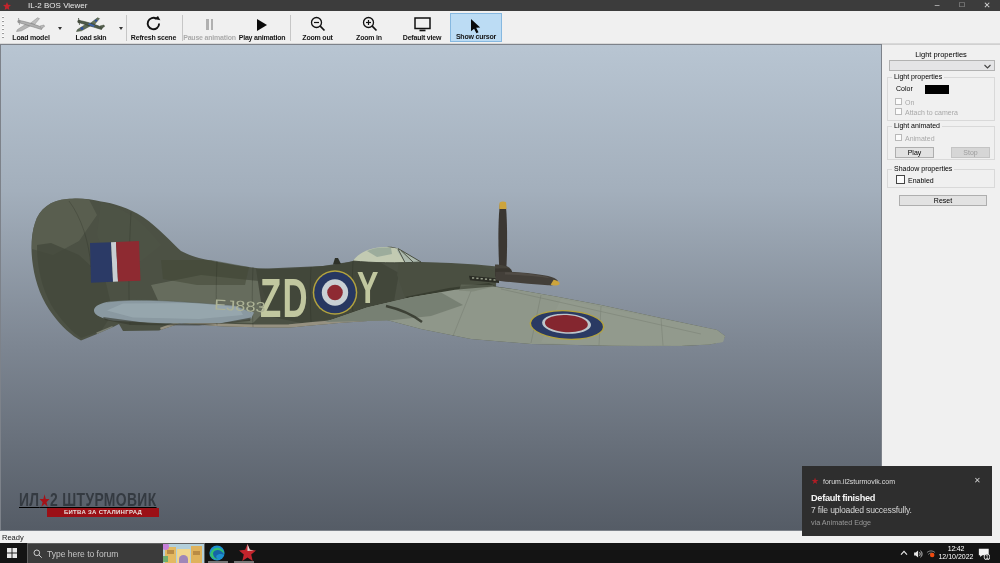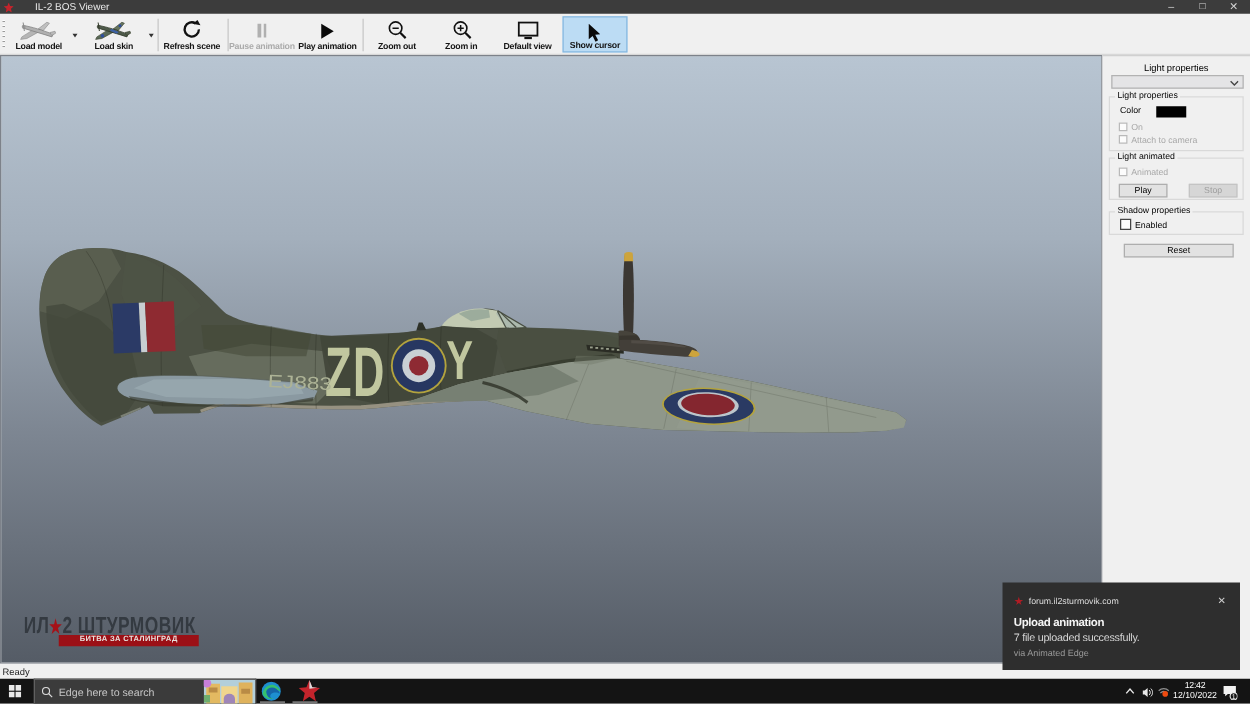--- a/index.html
+++ b/index.html
@@ -18,21 +18,21 @@
   .tbtn .lbl { position:absolute; left:50%; transform:translateX(-50%); bottom:1.5px; font-size:7px; font-weight:bold;
       letter-spacing:-0.2px; color:#151515; white-space:nowrap; }
   .tbtn.dis .lbl { color:#ababab; }
   .tsep { position:absolute; top:4px; width:1px; height:26px; background:#c6c6c6; }
   .grip { position:absolute; left:2px; top:5px; width:2px; height:24px;
       background-image:repeating-linear-gradient(to bottom,#fff 0 1px,#9a9a9a 1px 2px,transparent 2px 4px); }
 
   
   #viewport { position:absolute; left:0; top:44px; width:882px; height:487px; border:1px solid #7d828a;
       background:linear-gradient(to bottom,#b8c5d2 0%,#a3afbc 30%,#7d8692 62%,#555c66 100%); }
-  #logo { position:absolute; left:18px; top:444px; width:200px; }
+  #logo { position:absolute; left:18px; top:444px; width:200px;text-decoration:underline; }
   #logo .t1 { font-size:18.5px; font-weight:bold; letter-spacing:0.5px; color:#343a41; white-space:nowrap;
       transform:scale(0.75,1); transform-origin:0 0; }
   #logo .t1 .star { color:#a51218; font-size:15px; }
   #logo .t2 { position:absolute; left:28px; top:19px; width:112px; background:#9b1016; color:#e8e2de; font-size:6px;
       font-weight:bold; text-align:center; letter-spacing:0.3px; padding:1px 0 2px; }
 
   
   #panel { position:absolute; left:882px; top:44px; width:118px; height:487px; background:#f0f0f0; border-top:1px solid #d0d0d0;padding-left:12px; }
   #panel .title { position:absolute; left:0; width:100%; top:5px; text-align:center; font-size:7.5px; color:#000; }
   #combo { position:absolute; left:7px; top:15px; width:106px; height:11px; background:#e4e4e6; border:1px solid #b2b2b2; }
@@ -349,38 +349,38 @@
 
 <div id="statusbar">
   <div class="ready">Ready</div>
   <div class="num">NUM</div>
 </div>
 
 <div id="toast">
   <div class="star">★</div>
   <div class="hdr">forum.il2sturmovik.com</div>
   <div class="x">✕</div>
-  <div class="l1">Upload animation</div>
+  <div class="l1">Default finished</div>
   <div class="l2">7 file uploaded successfully.</div>
   <div class="l3">via Animated Edge</div>
 </div>
 
 <div id="taskbar">
   <svg class="abs" style="left:7px;top:5px" width="10" height="10" viewBox="0 0 11 11">
     <rect x="0" y="0" width="5" height="5" fill="#e9e9e9"></rect>
       <rect x="6" y="0" width="5" height="5" fill="#e9e9e9"></rect>
     <rect x="0" y="6" width="5" height="5" fill="#e9e9e9"></rect>
       <rect x="6" y="6" width="5" height="5" fill="#e9e9e9"></rect>
   </svg>
   <div id="searchbox">
     <svg class="abs" style="left:5px;top:5px" width="10" height="10" viewBox="0 0 11 11">
       <circle cx="4.2" cy="4.2" r="3.1" fill="none" stroke="#dcdcdc" stroke-width="1"></circle>
       <line x1="6.6" y1="6.6" x2="9.6" y2="9.6" stroke="#dcdcdc" stroke-width="1"></line>
     </svg>
-    <div class="ph">Edge here to search</div>
+    <div class="ph">Type here to forum</div>
     <div class="abs" style="right:0;top:0;width:41px;height:19px;overflow:hidden">
       <div class="abs" style="left:0;top:0;width:41px;height:19px;background:#b3cfda"></div>
       <div class="abs" style="left:2px;top:3px;width:11px;height:16px;background:#e3b961"></div>
       <div class="abs" style="left:14px;top:5px;width:13px;height:14px;background:#f0d68e"></div>
       <div class="abs" style="left:28px;top:2px;width:11px;height:17px;background:#dfb25c"></div>
       <div class="abs" style="left:16px;top:11px;width:9px;height:8px;background:#9f86b8;border-radius:50% 50% 0 0"></div>
       <div class="abs" style="left:4px;top:6px;width:7px;height:4px;background:#b98b45"></div>
       <div class="abs" style="left:30px;top:7px;width:7px;height:4px;background:#b98b45"></div>
       <div class="abs" style="left:-1px;top:-1px;width:7px;height:7px;background:#c77fd9;border-radius:50%"></div>
       <div class="abs" style="left:0px;top:12px;width:5px;height:6px;background:#6fae6f"></div>

